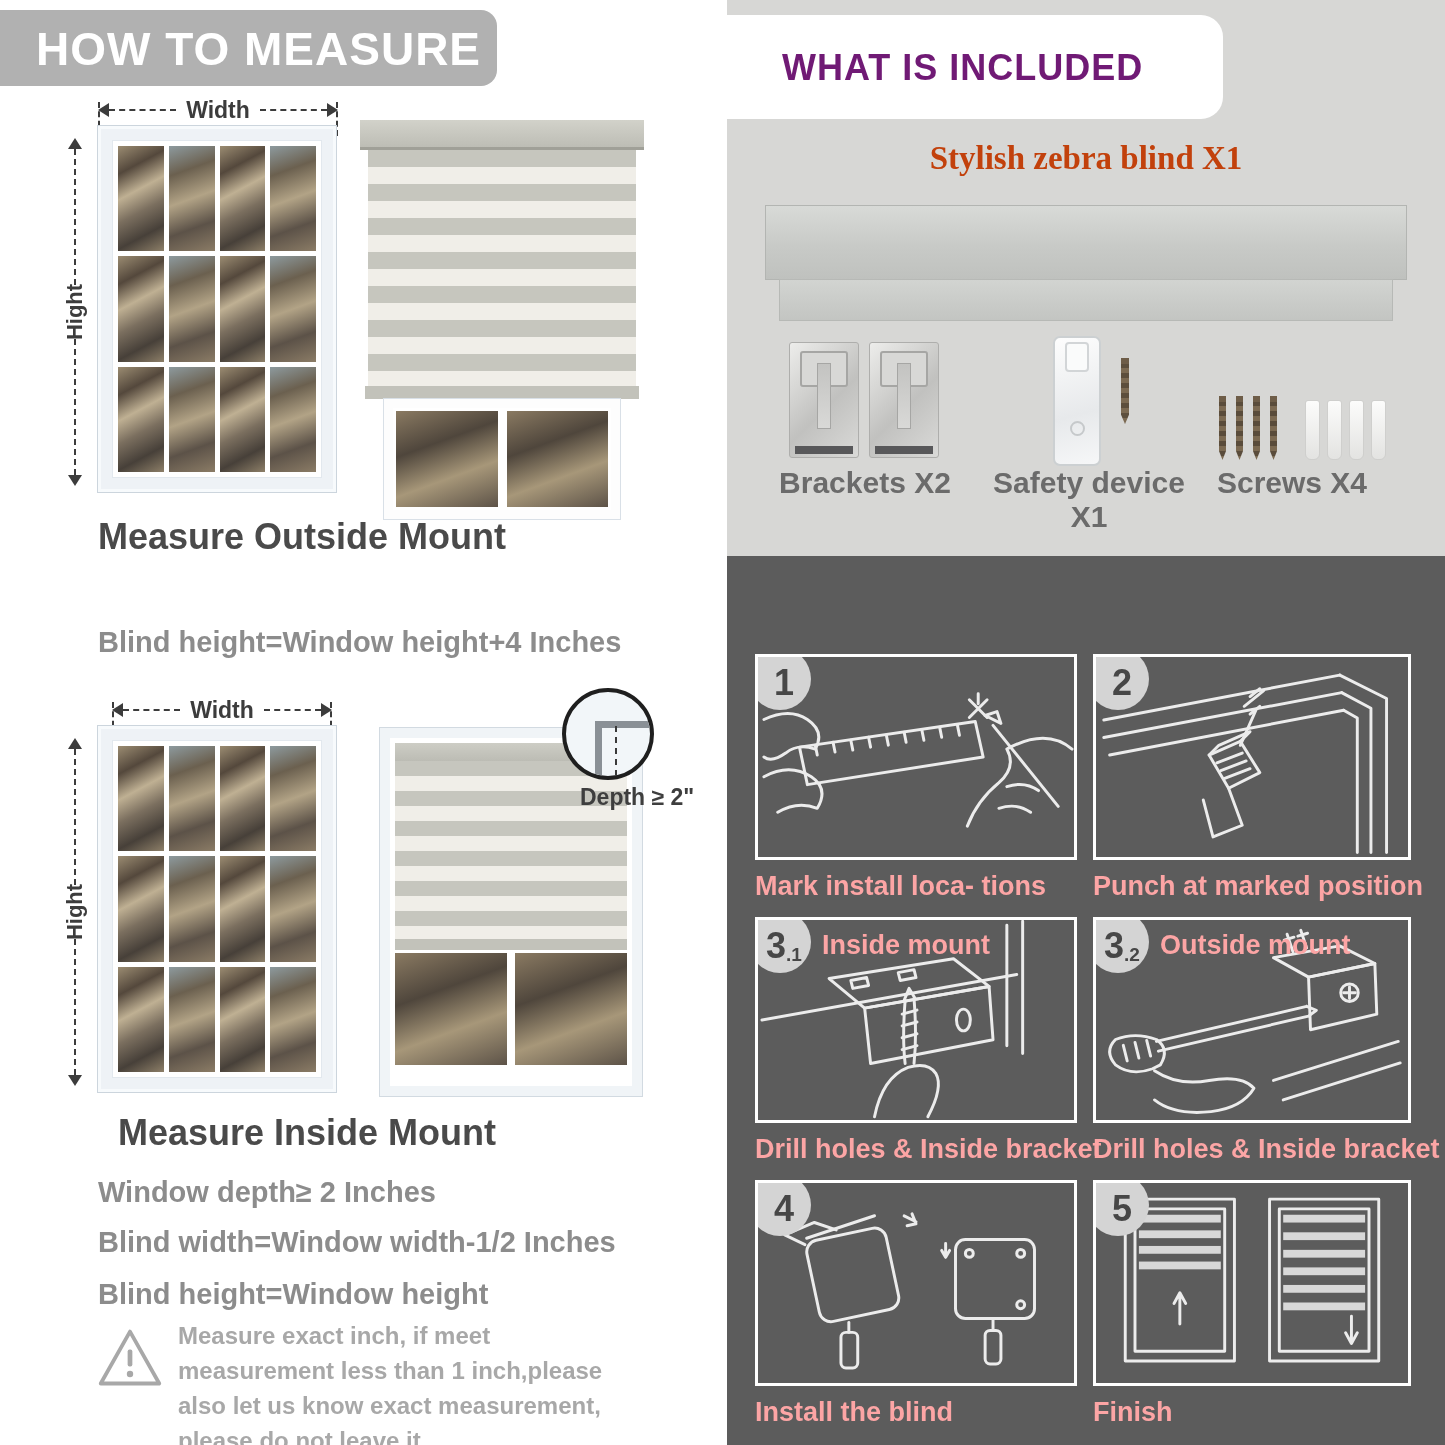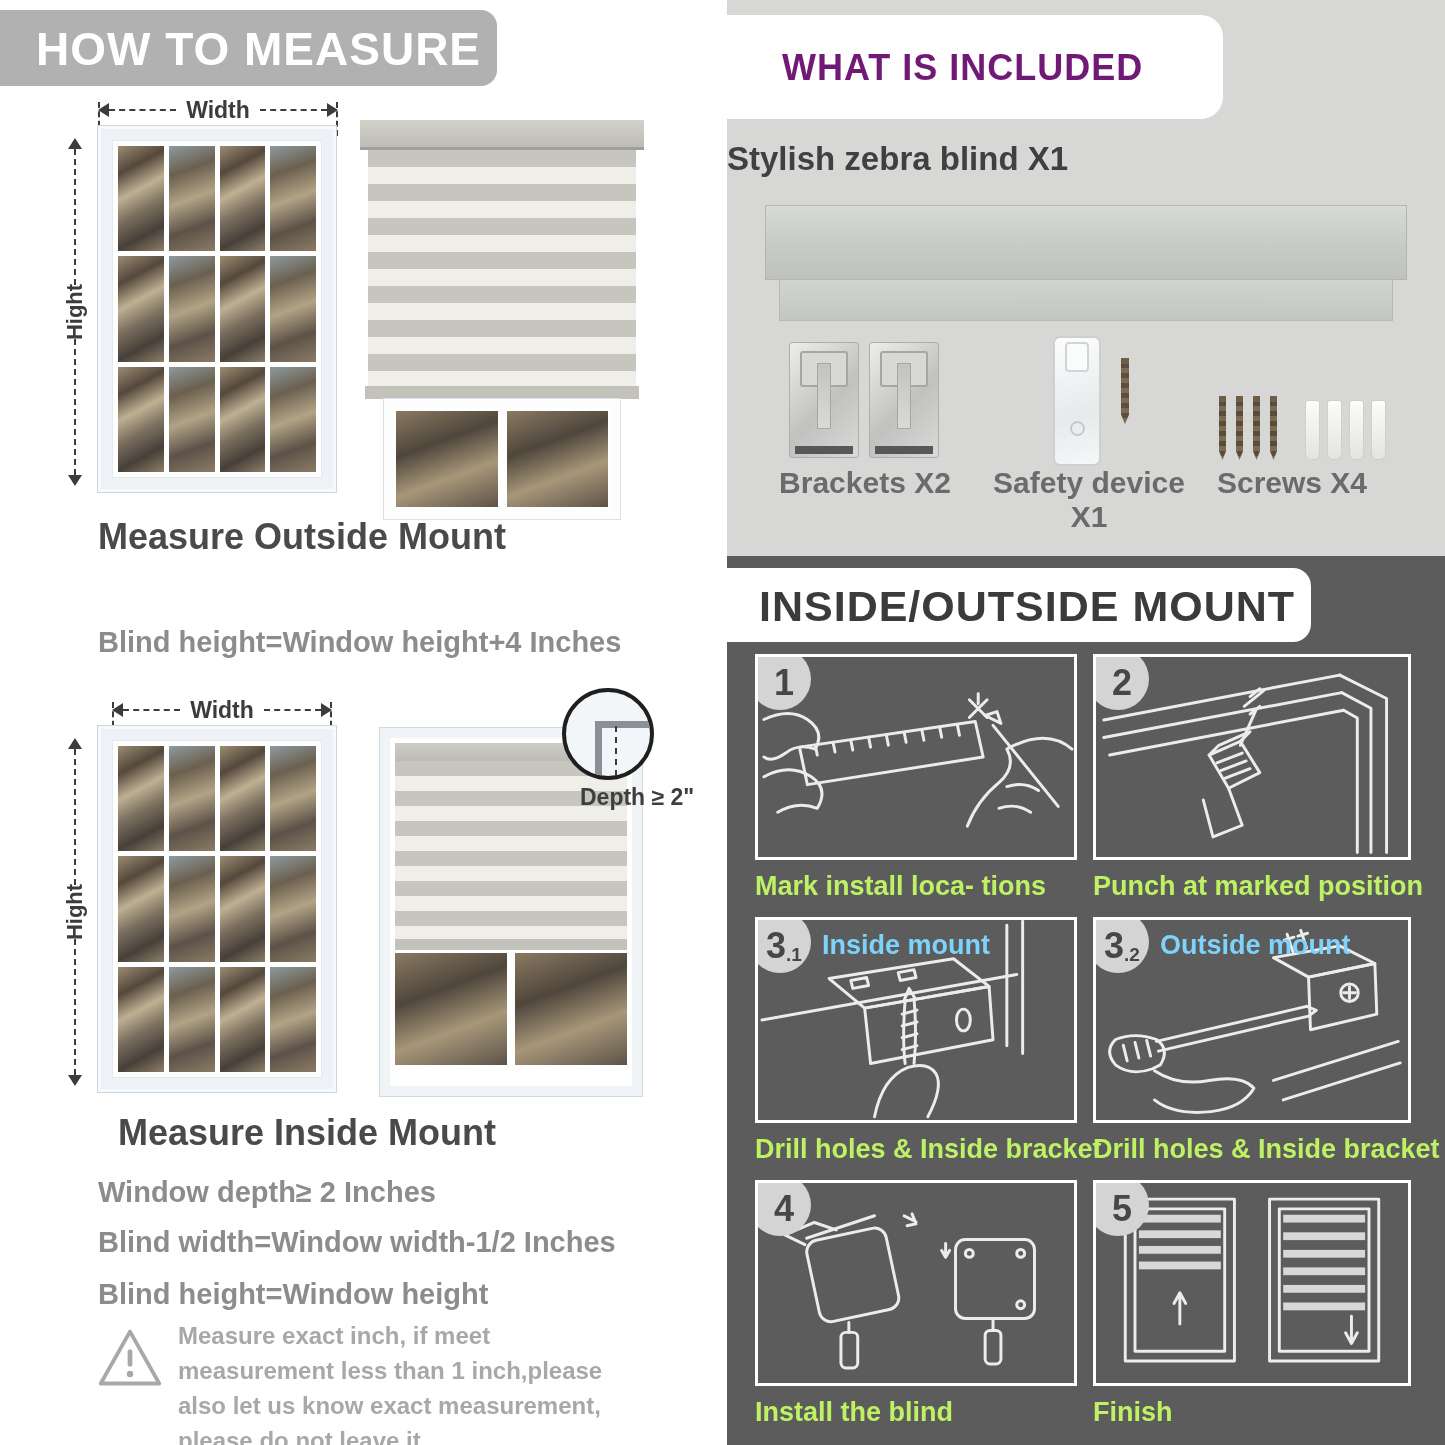--- a/index.html
+++ b/index.html
@@ -58,22 +58,22 @@
   
   .warn-icon{position:absolute;left:96px;top:1326px;width:68px;height:64px;}
   .warn-text{position:absolute;left:178px;top:1318px;width:448px;font-size:24px;line-height:1.46;
              color:#a8a8a8;font-weight:bold;}
   
   .right{position:absolute;left:727px;top:0;width:718px;height:1445px;}
   .included{position:absolute;left:0;top:0;width:718px;height:556px;background:#d7d7d5;}
   .pill-included{position:absolute;left:0;top:15px;width:496px;height:104px;background:#fff;
                  border-radius:0 22px 22px 0;color:#701a75;font-weight:bold;font-size:36px;
                  line-height:106px;padding-left:55px;letter-spacing:1px;box-sizing:border-box;}
-  .blind-title{position:absolute;left:0;top:140px;width:100%;text-align:left;font-size:33px;
-               font-weight:bold;color:#404040;}
+  .blind-title{position:absolute;left:0;top:140px;width:100%;text-align:center;font-size:33px;
+               font-weight:bold;color:#c2410c;font-family:Liberation Serif, serif;}
   .rail-top{position:absolute;left:38px;top:205px;width:640px;height:73px;border:1px solid #b3b5b2;
             background:linear-gradient(180deg,#d8dad7 0%,#c8cac7 55%,#bfc1be 100%);}
   .rail-bottom{position:absolute;left:52px;top:279px;width:612px;height:40px;border:1px solid #b7b9b6;
                background:linear-gradient(180deg,#d2d4d1,#c3c5c2);}
   .grp{position:absolute;display:flex;}
   .bracket{position:relative;width:68px;height:114px;border:1px solid #aeaeac;border-radius:3px;
            background:linear-gradient(135deg,#ededeb,#c1c1bf 55%,#dadad8);}
   .bracket::before{content:"";position:absolute;top:8px;left:10px;right:10px;height:32px;
                    border:2px solid #a6a6a4;border-radius:3px;background:#d8d8d6;}
   .bracket::after{content:"";position:absolute;top:20px;left:27px;width:12px;bottom:28px;
@@ -103,22 +103,22 @@
   .pill-mount{position:absolute;left:0;top:12px;width:584px;height:74px;background:#fff;
               border-radius:0 18px 18px 0;color:#3b3b3b;font-weight:bold;font-size:43px;
               line-height:76px;padding-left:32px;letter-spacing:1px;box-sizing:border-box;}
   .steps{position:absolute;left:28px;top:98px;width:656px;display:grid;
          grid-template-columns:322px 318px;column-gap:16px;row-gap:15px;}
   .panel{position:relative;height:200px;border:3px solid #fff;overflow:hidden;}
   .badge{position:absolute;top:-9px;left:-9px;width:62px;height:62px;border-radius:50%;
          background:#d4d4d4;display:flex;align-items:center;justify-content:center;}
   .badge .n{font-size:36px;font-weight:bold;color:#474747;transform:translate(4px,4px);}
   .badge .s{font-size:19px;font-weight:bold;color:#474747;transform:translate(4px,13px);}
-  .inner-lbl{position:absolute;left:64px;top:10px;color:#7dd3fc;font-weight:bold;font-size:27px;}
-  .caption{margin-top:11px;color:#bef264;font-weight:bold;font-size:27px;white-space:nowrap;}
+  .inner-lbl{position:absolute;left:64px;top:10px;color:#fca5a5;font-weight:bold;font-size:27px;}
+  .caption{margin-top:11px;color:#fca5a5;font-weight:bold;font-size:27px;white-space:nowrap;}
   .illus{position:absolute;left:0;top:0;width:100%;height:100%;}
   .illus g{fill:none;stroke:#ececec;stroke-width:3;stroke-linecap:round;stroke-linejoin:round;}
   .illus .fillbar{fill:#d8d8d8;stroke:none;}
 </style>
 </head>
 <body>
 
 <div class="page">
 
   <div class="left">
@@ -264,21 +264,20 @@
         <div class="anchor"></div>
         <div class="anchor"></div>
       </div>
 
       <div class="comp-lbl" style="left:48px;width:180px;">Brackets X2</div>
       <div class="comp-lbl" style="left:252px;width:220px;">Safety device X1</div>
       <div class="comp-lbl" style="left:480px;width:170px;">Screws X4</div>
     </div>
 
     <div class="mount">
-      <div class="pill-mount">INSIDE/OUTSIDE MOUNT</div>
 
       <div class="steps">
 
         <div class="step">
           <div class="panel">
             <svg class="illus" viewBox="0 0 320 200">
               <g>
                 <path d="M6 62 Q32 50 50 62 Q68 74 58 92 Q40 86 28 96 Q14 106 6 100"></path>
                 <path d="M6 120 Q32 106 54 120 Q72 132 60 152 Q40 144 20 156"></path>
                 <path d="M42 90 L220 64 L228 100 L50 128 Z"></path>

